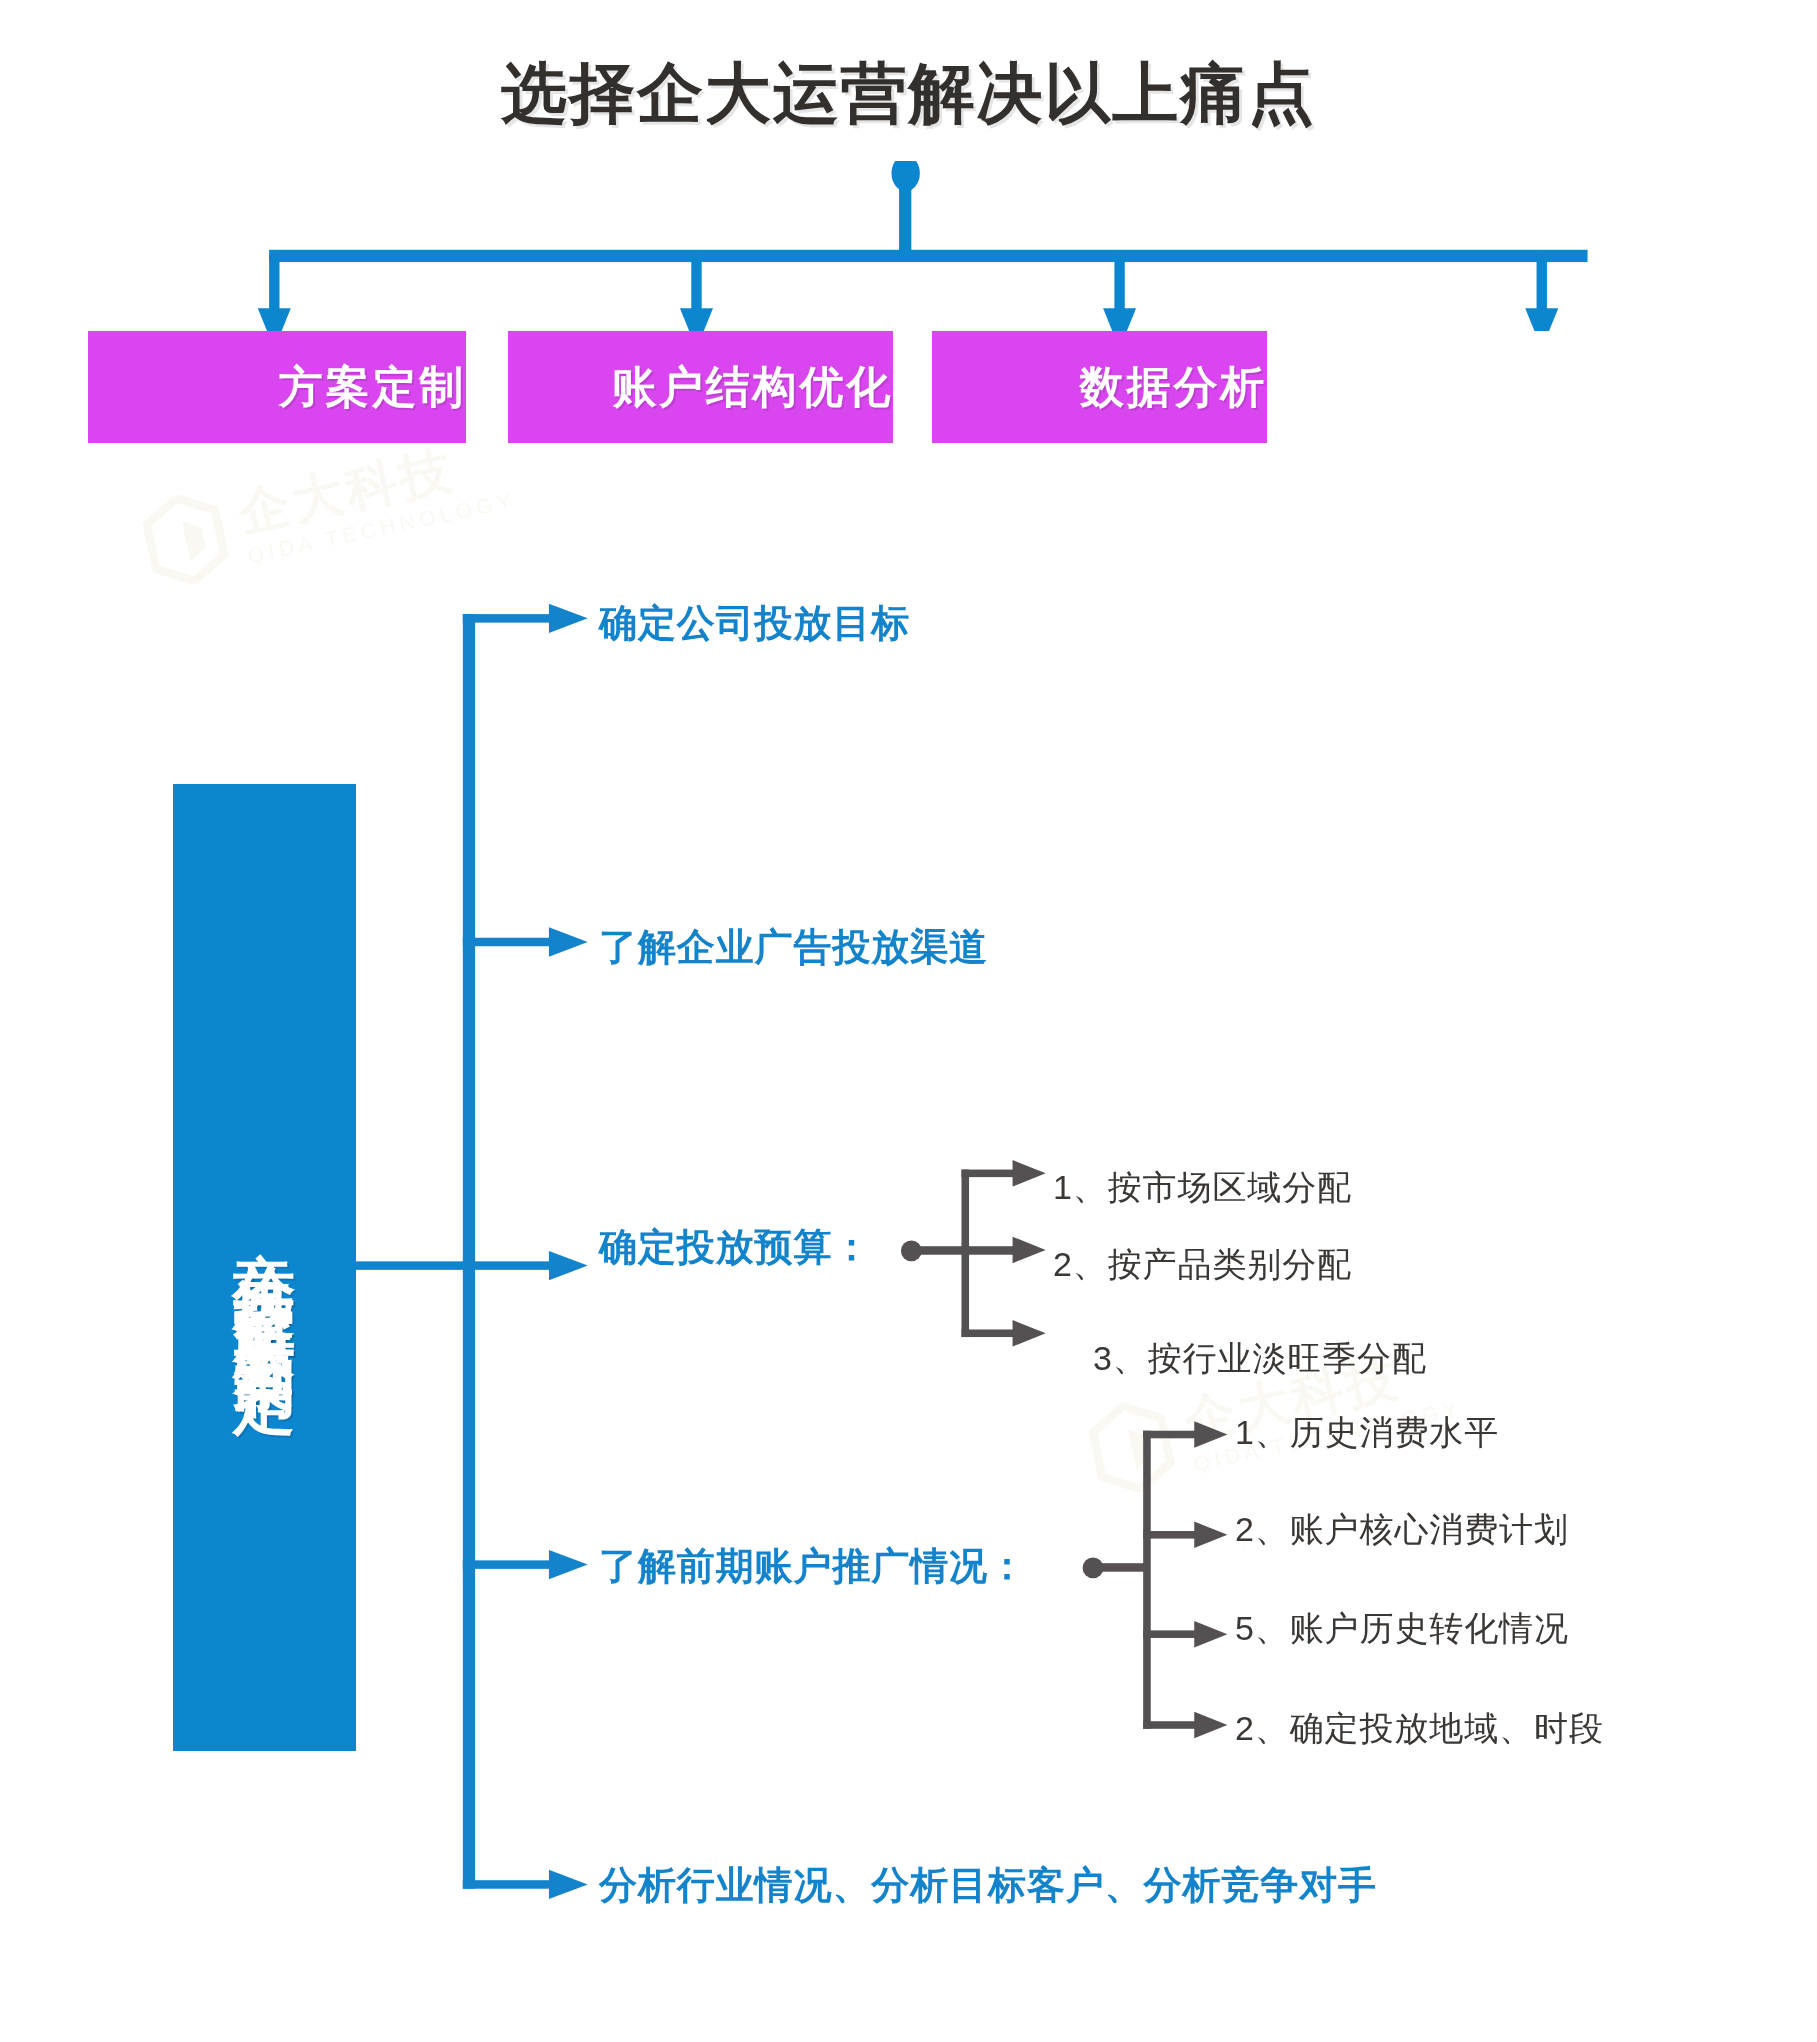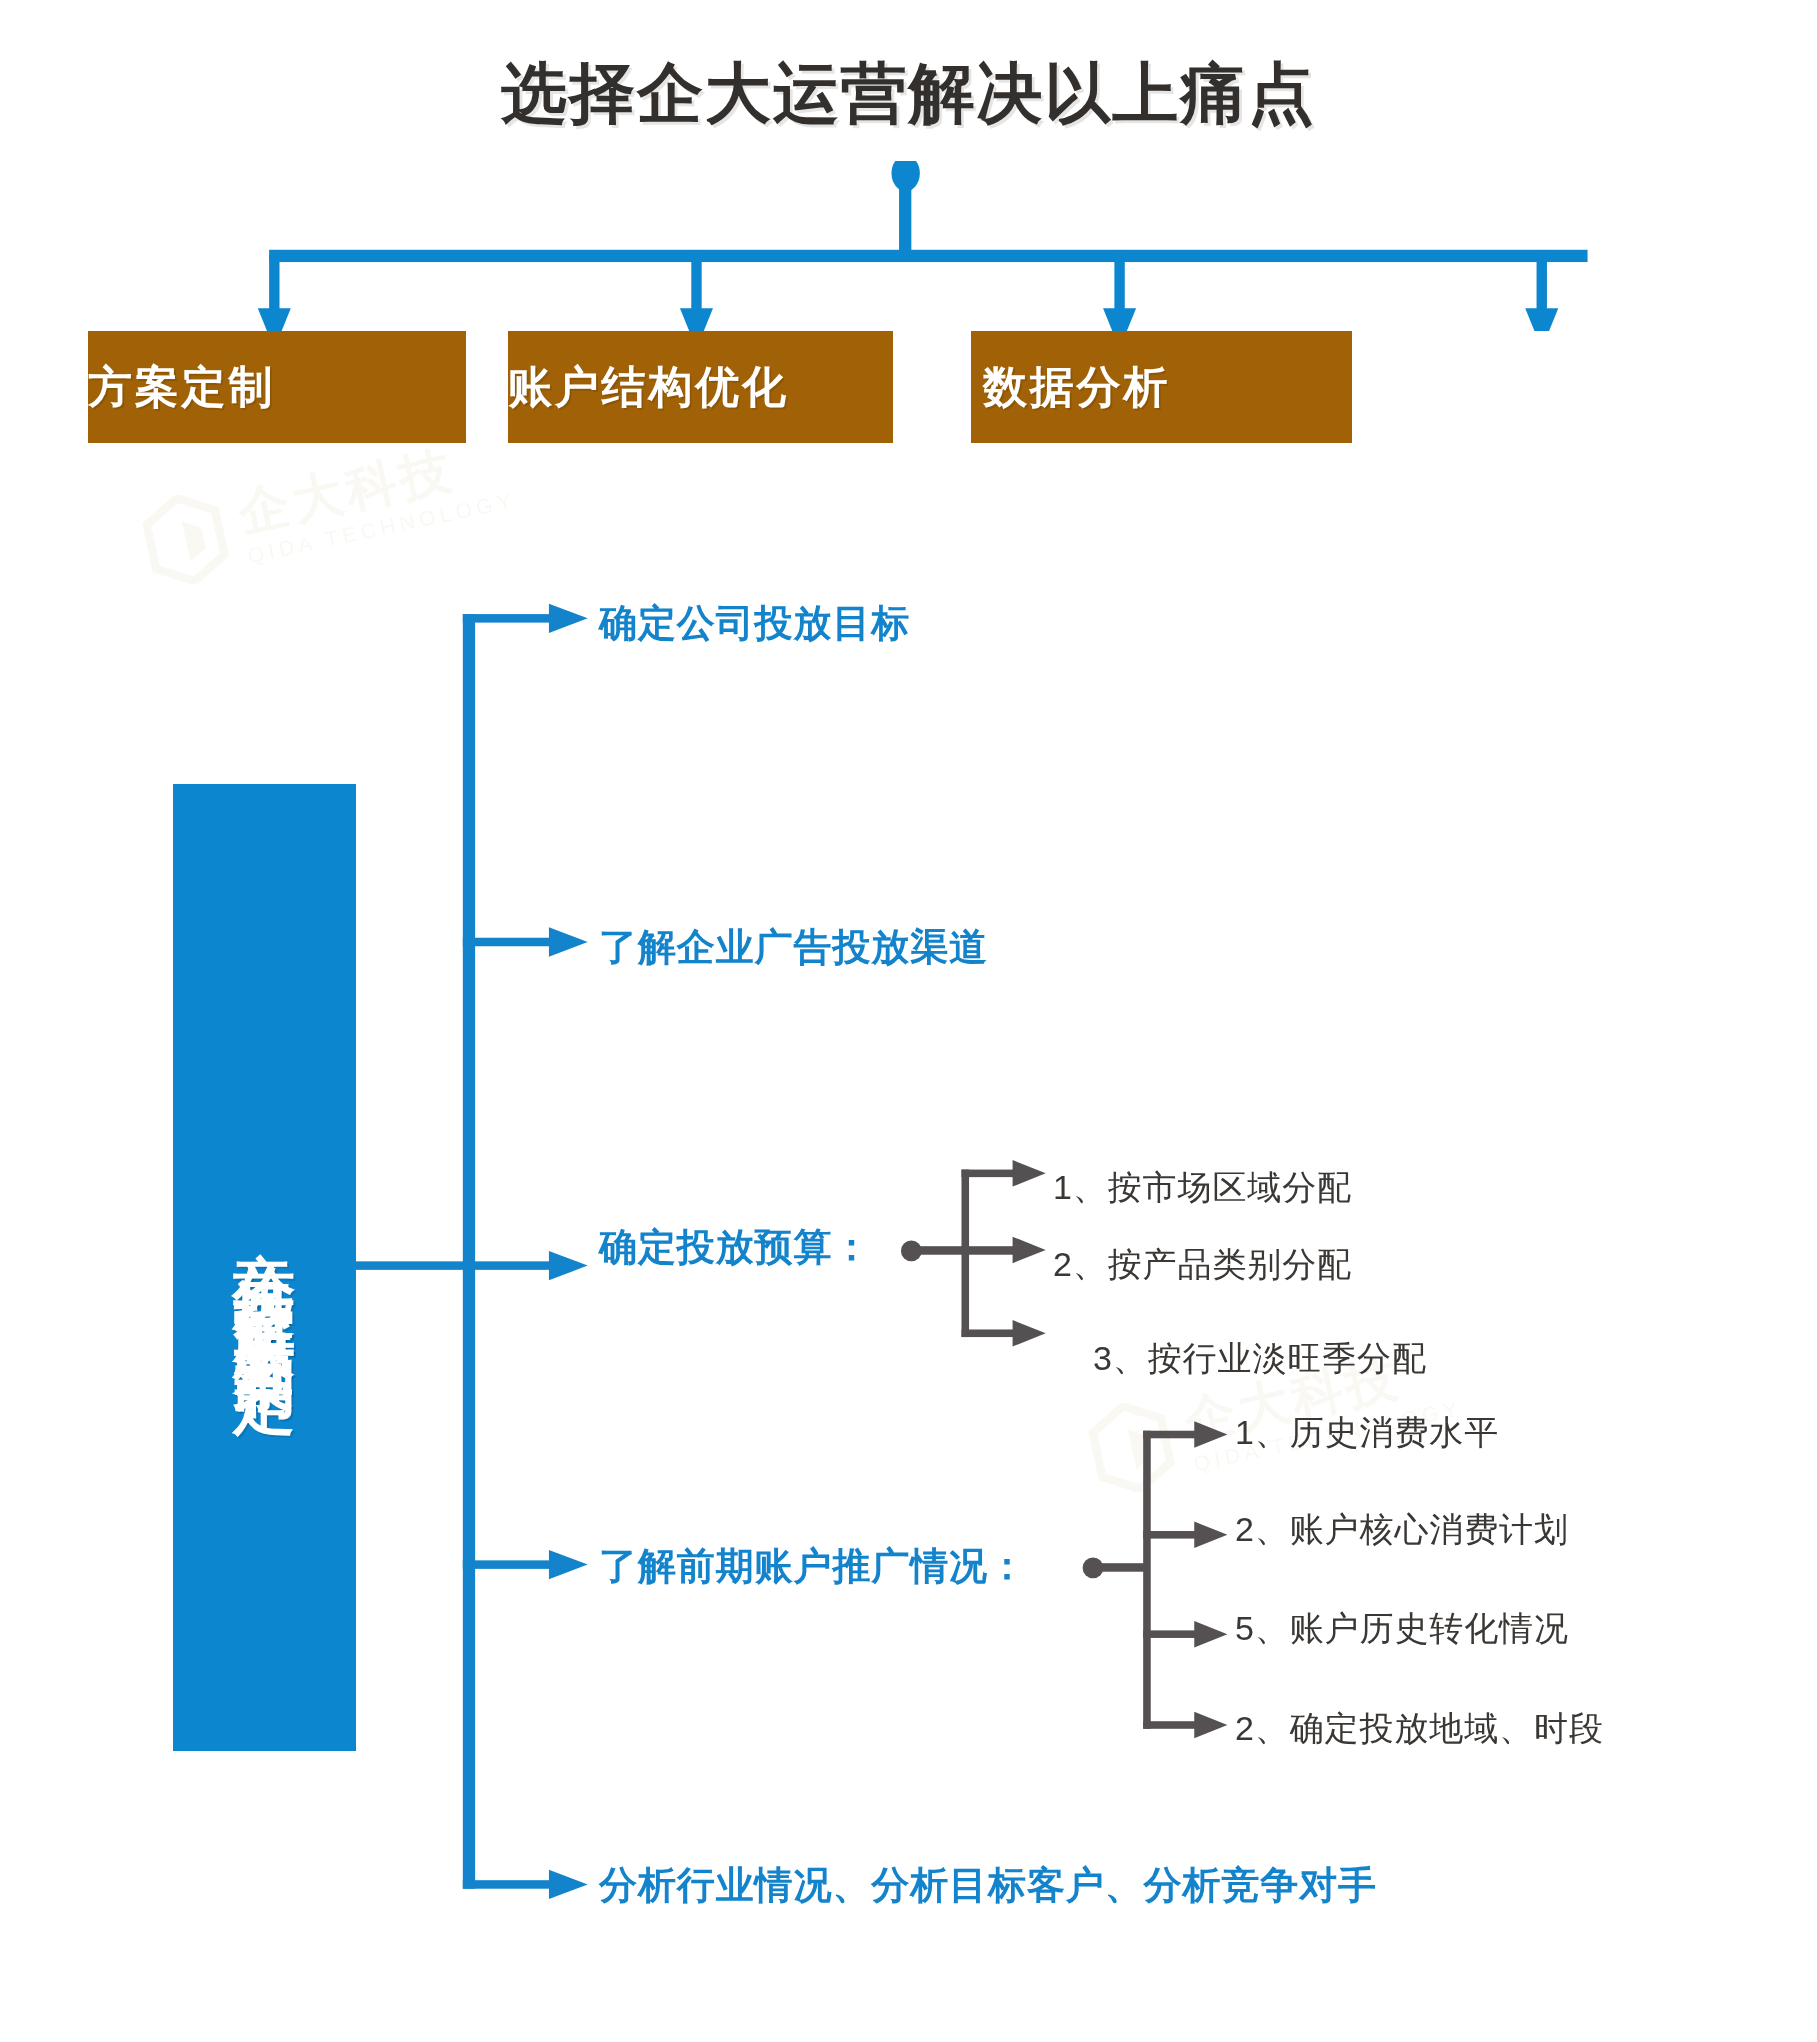--- a/index.html
+++ b/index.html
@@ -25,28 +25,28 @@
     font-size:66px;font-weight:700;color:#332f2d;letter-spacing:1.9px;
     text-shadow:2.8px 2.8px 0 rgba(0,0,0,.10);
   }
 
   
   .topsvg{position:absolute;left:0;top:161px;width:1817px;height:170px;}
 
   
   .boxrow{position:absolute;left:0;top:331px;width:1817px;height:114px;}
   .box{
-    position:absolute;top:0;height:112px;background:#a16207;
-    display:flex;align-items:center;justify-content:flex-start;
+    position:absolute;top:0;height:112px;background:#d946ef;
+    display:flex;align-items:center;justify-content:flex-end;
     color:#ffffff;font-weight:700;font-size:44px;letter-spacing:2.8px;
     text-shadow:1.9px 1.9px 0 rgba(0,0,0,.12);
   }
   .box-0{left:88px;width:378px;}
   .box-1{left:508px;width:385px;}
-  .box-2{left:971px;width:369px;padding-left:12px;}
+  .box-2{left:932px;width:335px;}
   .box-3{left:1357px;width:375px;}
 
   
   .vbar{
     position:absolute;left:173px;top:784px;width:183px;height:967px;
     background:#0d86d0;display:flex;align-items:center;justify-content:center;
   }
   .vbar span{
     writing-mode:vertical-rl;text-orientation:upright;
     color:#ffffff;font-weight:700;font-size:62px;letter-spacing:13.2px;

